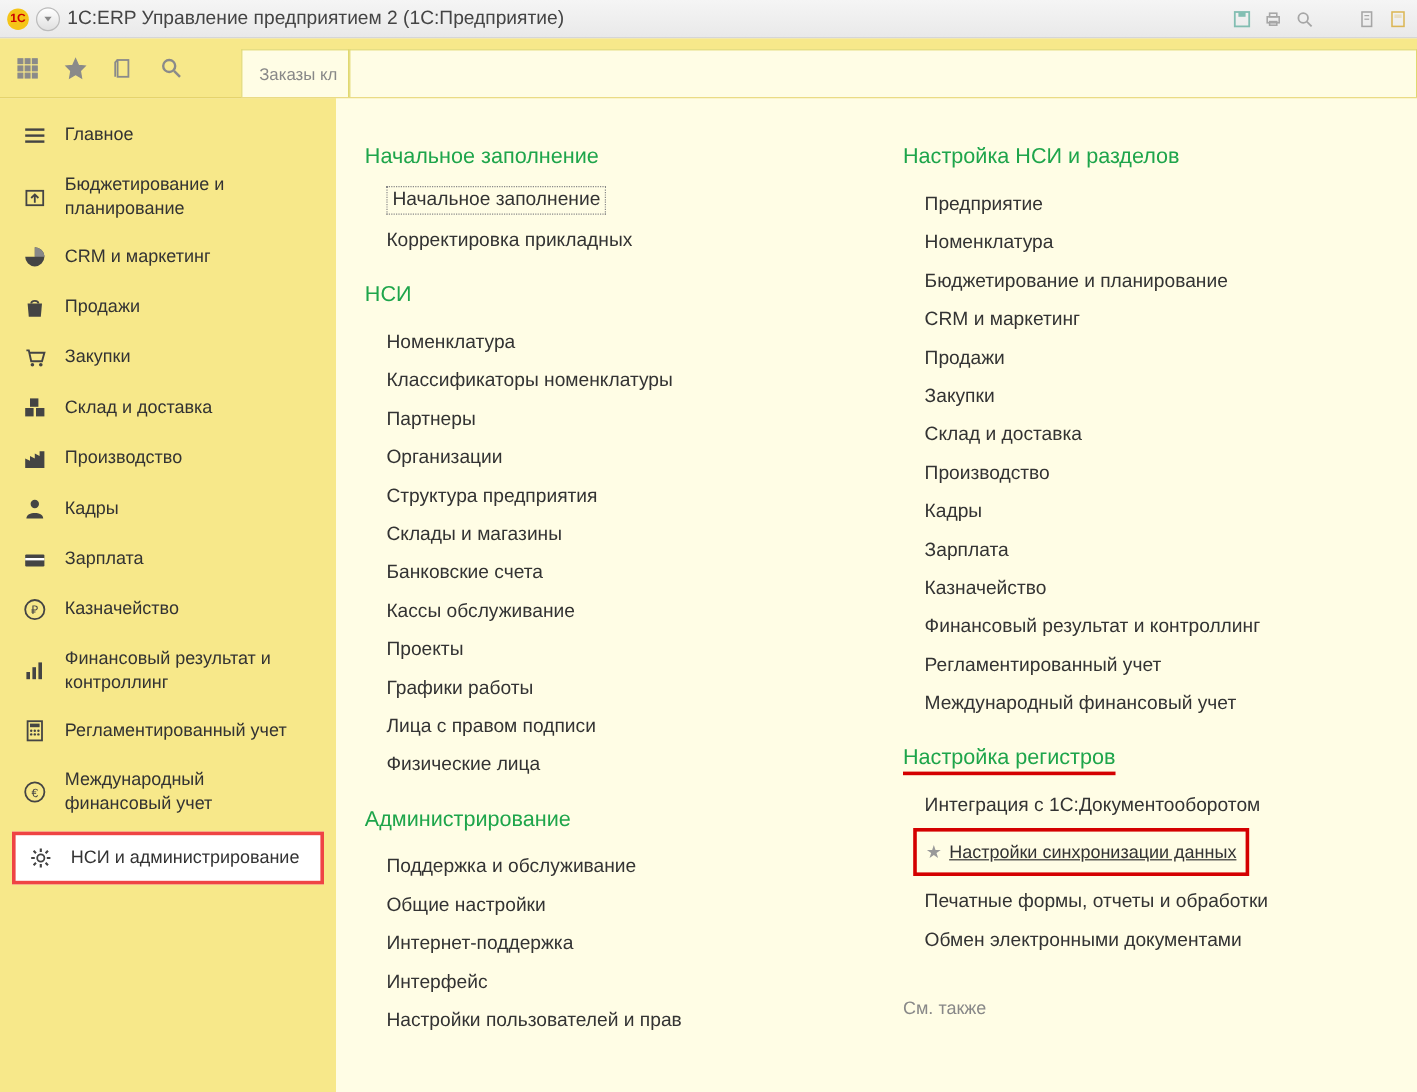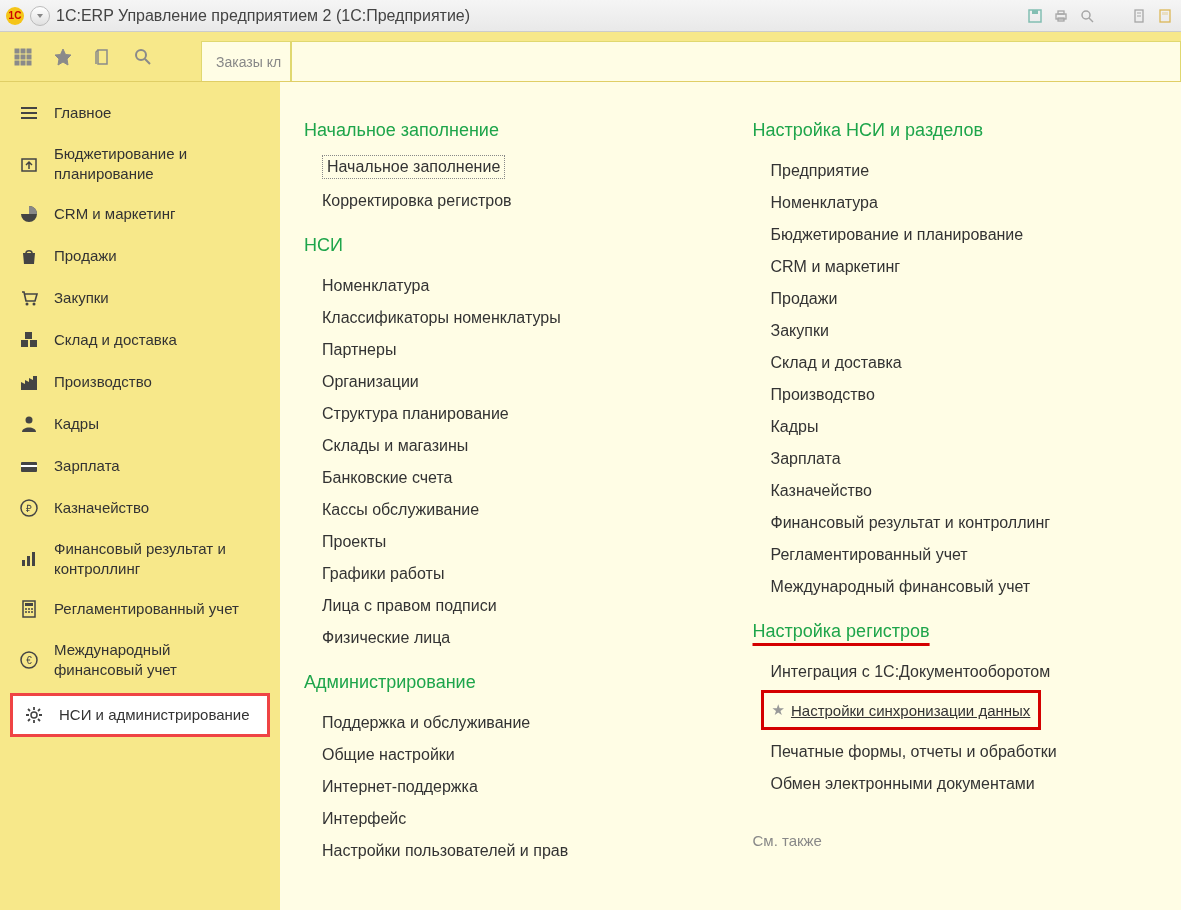--- a/index.html
+++ b/index.html
@@ -279,28 +279,28 @@
             <path d="M10 2 L10 5 M10 15 L10 18 M2 10 L5 10 M15 10 L18 10 M4 4 L6 6 M14 14 L16 16 M4 16 L6 14 M14 6 L16 4" stroke="#444" stroke-width="1.8"></path>
           </svg>
         </span>
         <span class="sb-label">НСИ и администрирование</span>
       </div>
     </div>
 
   <div class="content">
     <div class="col" id="col-left">
         <div class="section-title">Начальное заполнение</div>
-        <div class="links"><div class="link dotted">Начальное заполнение</div><br><div class="link">Корректировка регистров</div></div>
+        <div class="links"><div class="link dotted">Начальное заполнение</div><br><div class="link">Корректировка прикладных</div></div>
         <div class="section-title">НСИ</div>
         <div class="links">
           <div class="link">Номенклатура</div>
           <div class="link">Классификаторы номенклатуры</div>
           <div class="link">Партнеры</div>
           <div class="link">Организации</div>
-          <div class="link">Структура планирование</div>
+          <div class="link">Структура предприятия</div>
           <div class="link">Склады и магазины</div>
           <div class="link">Банковские счета</div>
           <div class="link">Кассы обслуживание</div>
           <div class="link">Проекты</div>
           <div class="link">Графики работы</div>
           <div class="link">Лица с правом подписи</div>
           <div class="link">Физические лица</div>
         </div>
         <div class="section-title">Администрирование</div>
         <div class="links">

